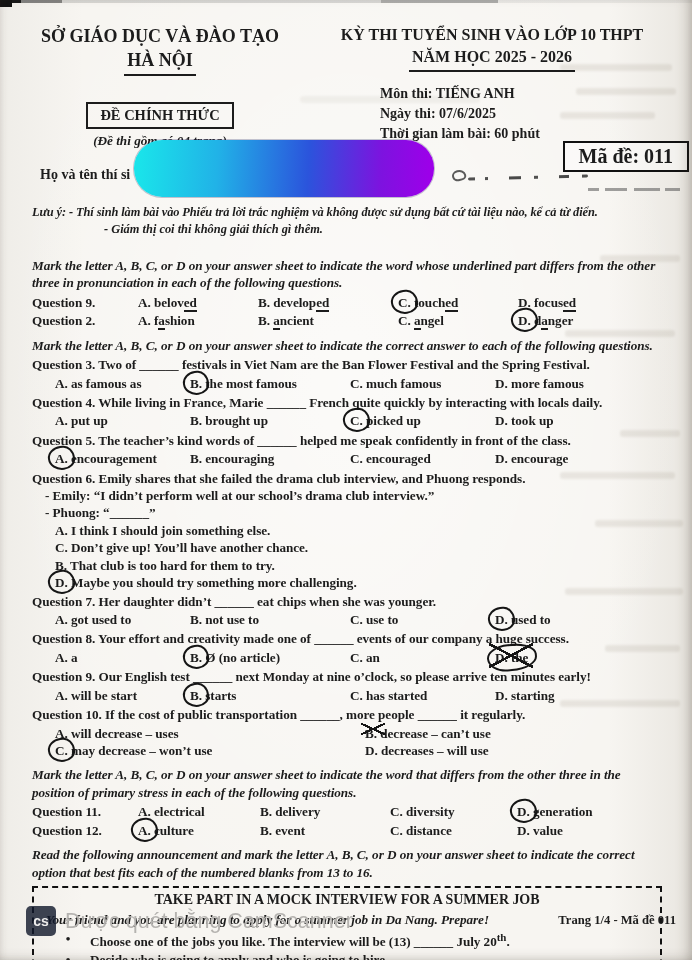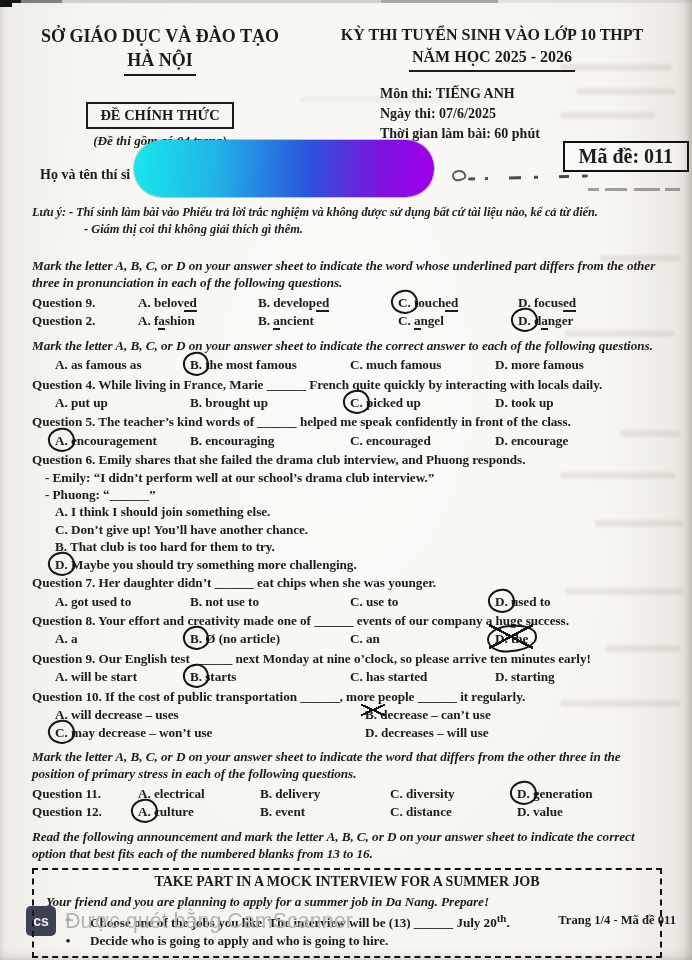--- a/index.html
+++ b/index.html
@@ -46,21 +46,21 @@
   .squiggle{position:absolute;left:468px;top:176px;width:120px;height:8px;
     background:linear-gradient(90deg,#333 0 6%,transparent 6% 14%,#333 14% 17%,transparent 17% 34%,#2a2a2a 34% 44%,transparent 44% 55%,#333 55% 58%,transparent 58% 76%,#2a2a2a 76% 84%,transparent 84% 95%,#333 95% 100%);
     height:3px;border-radius:2px;transform:rotate(-1.5deg);opacity:.85;}
   .squiggle-dot{position:absolute;left:452px;top:170px;width:10px;height:7px;border:2px solid #333;border-radius:50% 60% 40% 50%;transform:rotate(-15deg);opacity:.8;}
   .hash-right{position:absolute;right:12px;top:188px;width:92px;height:3px;opacity:.55;
     background:linear-gradient(90deg,#555 0 12%,transparent 12% 18%,#555 18% 42%,transparent 42% 50%,#555 50% 78%,transparent 78% 84%,#555 84% 100%);}
 
   
   .notes{position:absolute;left:32px;right:18px;top:204px;font-size:12.4px;line-height:1.4;}
   .notes .l1{white-space:nowrap;letter-spacing:-.1px;}
-  .notes .l2{margin-left:52px;}
+  .notes .l2{margin-left:72px;}
 
   
   .main{position:absolute;left:32px;right:28px;top:250px;font-size:13.2px;line-height:1.32;letter-spacing:-.05px;}
   .instr{font-weight:700;font-style:italic;margin:7px 0 2px;}
   .stem{font-weight:700;margin:1px 0 0;}
   .stem .it{}
   .qrow{display:grid;grid-template-columns:106px 120px 140px 120px auto;font-weight:700;margin:1px 0;}
   .qrow1112{display:grid;grid-template-columns:106px 122px 130px 127px auto;font-weight:700;margin:1px 0;}
   .opts4{display:grid;grid-template-columns:135px 160px 145px auto;padding-left:23px;font-weight:700;margin:1px 0 2px;}
   .opts2{display:grid;grid-template-columns:310px auto;padding-left:23px;font-weight:700;margin:1px 0 2px;}
@@ -163,20 +163,21 @@
       <span>Question 2.</span>
       <span><span class="letter">A.</span> <span>f</span><span class="u">a</span><span>shion</span></span>
       <span><span class="letter">B.</span> <span></span><span class="u">a</span><span>ncient</span></span>
       <span><span class="letter">C.</span> <span></span><span class="u">a</span><span>ngel</span></span>
       <span><span class="letter mk-circle">D.</span> <span>d</span><span class="u">a</span><span>nger</span></span>
     </div>
 
     <p class="instr">Mark the letter A, B, C, or D on your answer sheet to indicate the correct answer to each of the following questions.</p>
 
     <div>
+      <div class="stem">Question 3. Two of ______ festivals in Viet Nam are the Ban Flower Festival and the Spring Festival.</div>
       <div class="opts4">
         <span><span class="letter">A.</span> <span>as famous as</span></span>
         <span><span class="letter mk-circle">B.</span> <span>the most famous</span></span>
         <span><span class="letter">C.</span> <span>much famous</span></span>
         <span><span class="letter">D.</span> <span>more famous</span></span>
       </div>
     </div>
 
     <div>
       <div class="stem">Question 4. While living in France, Marie ______ French quite quickly by interacting with locals daily.</div>

